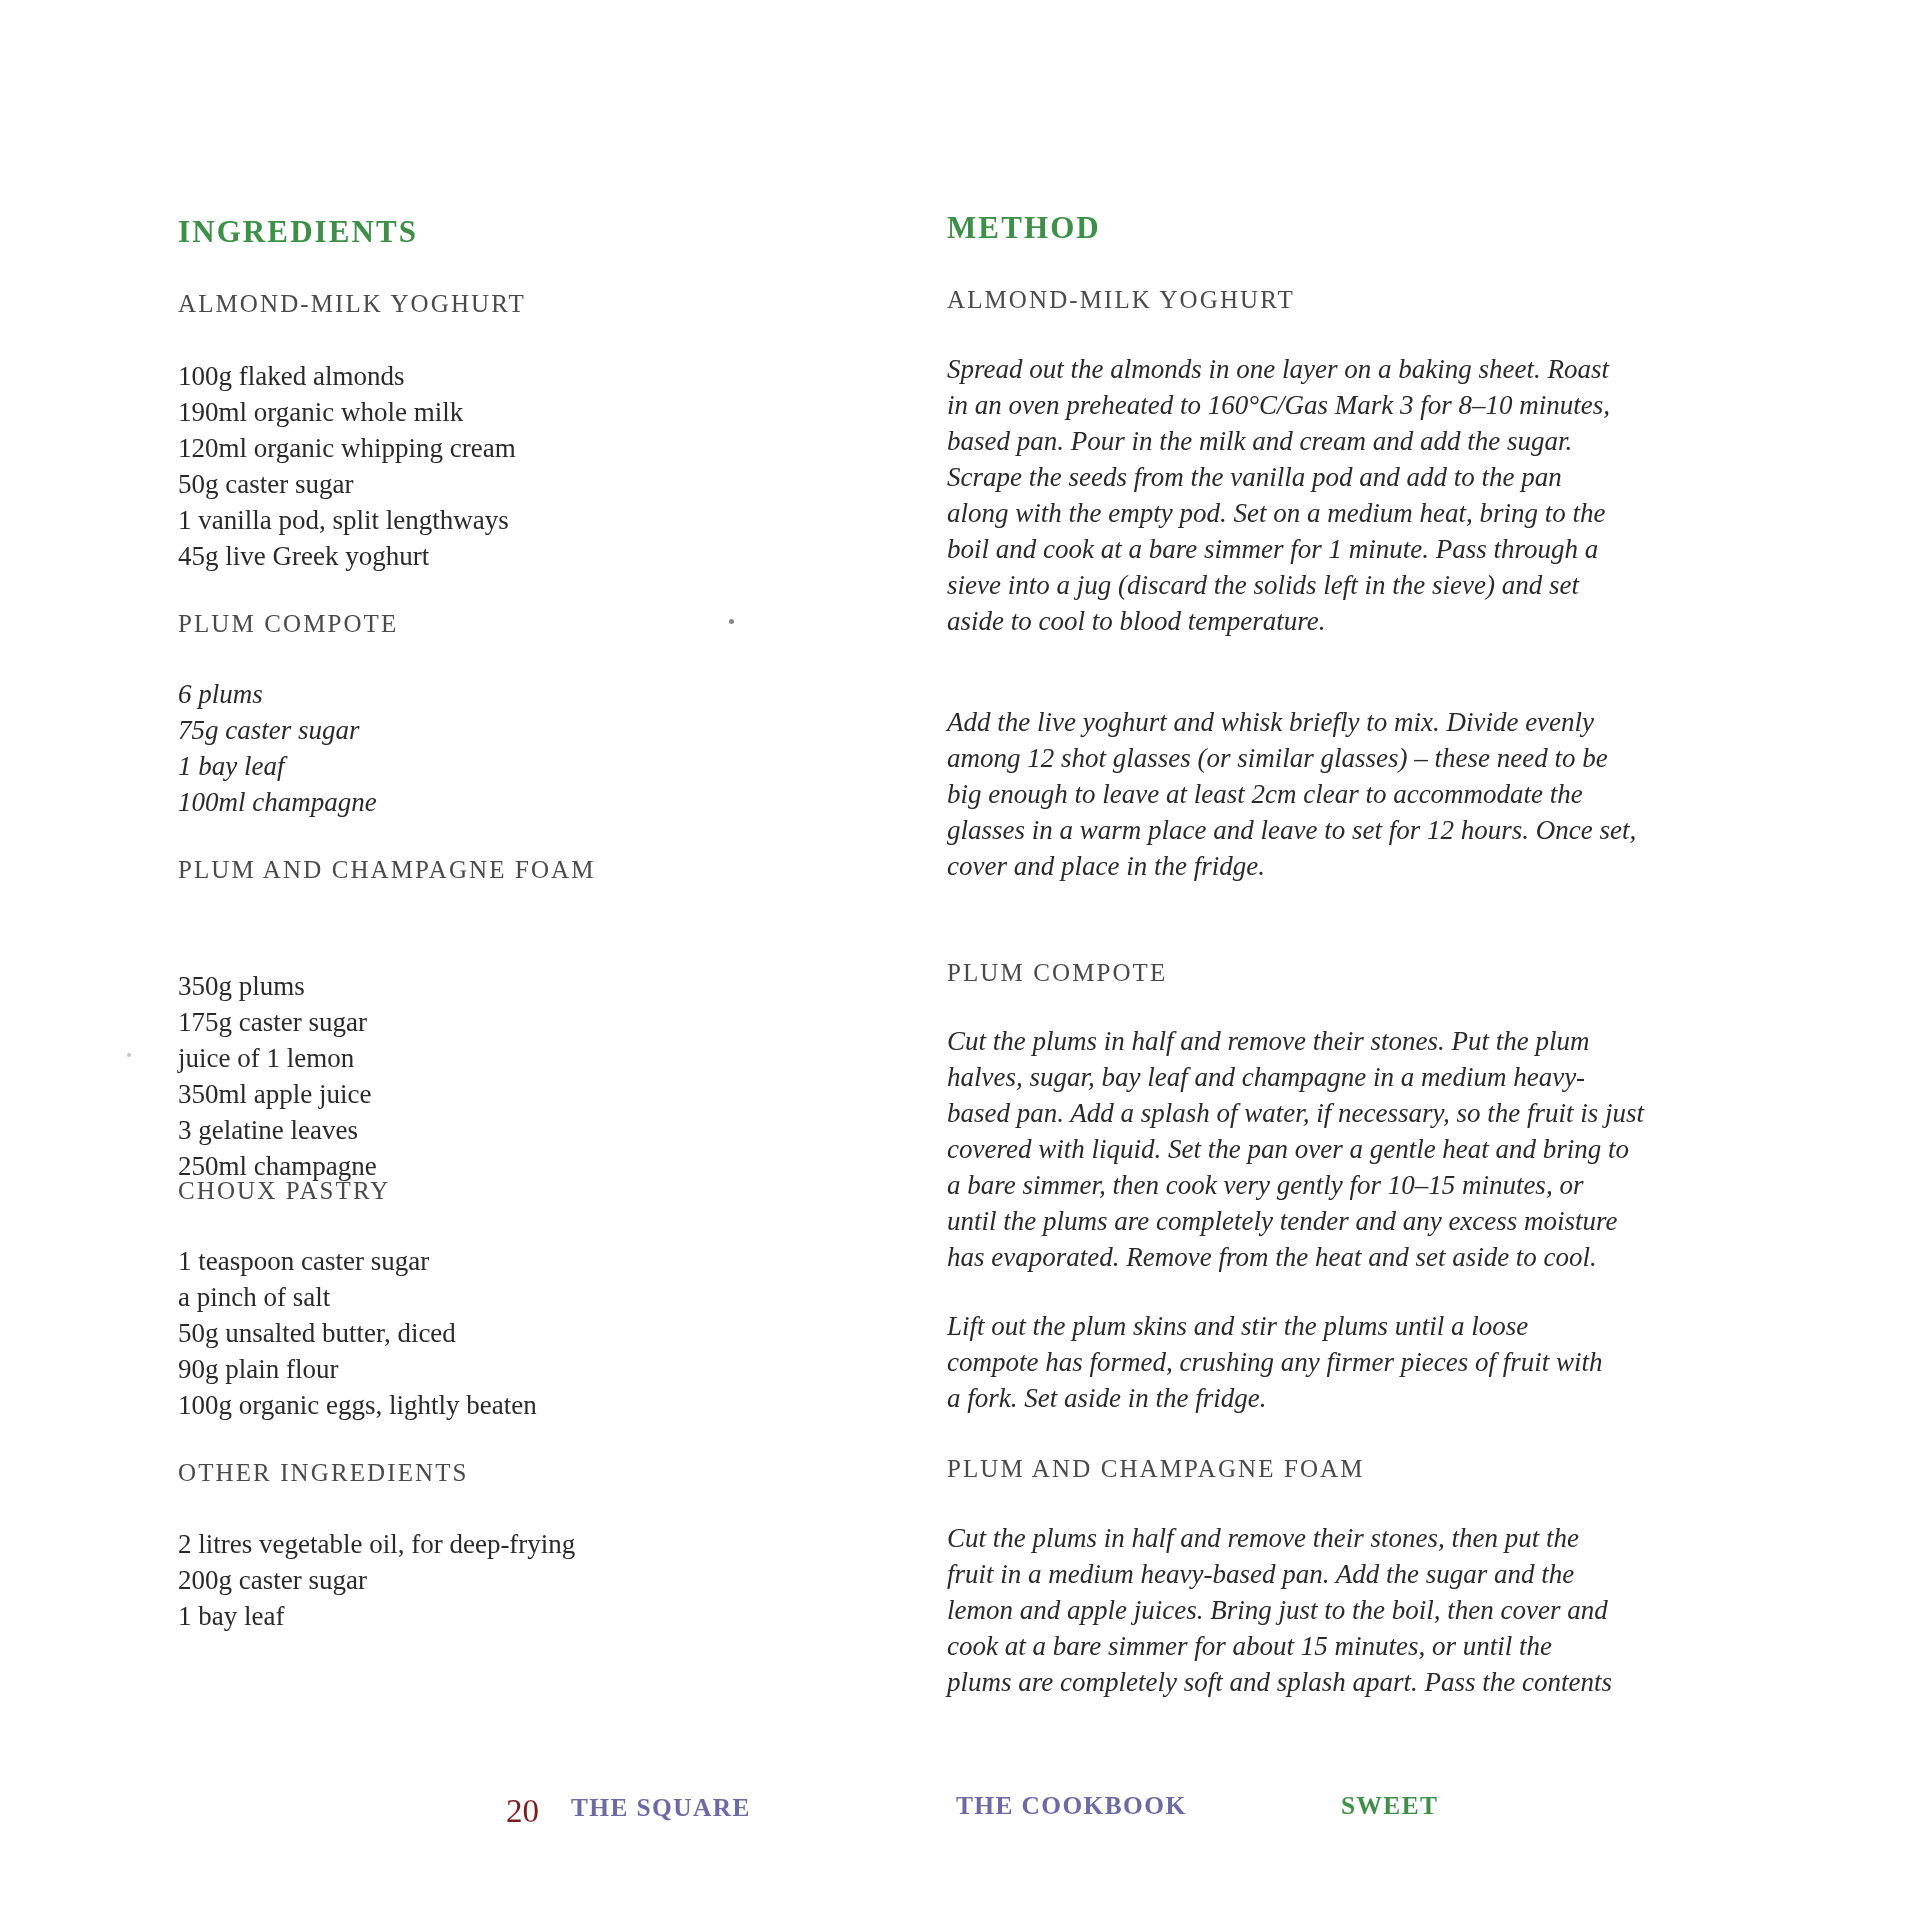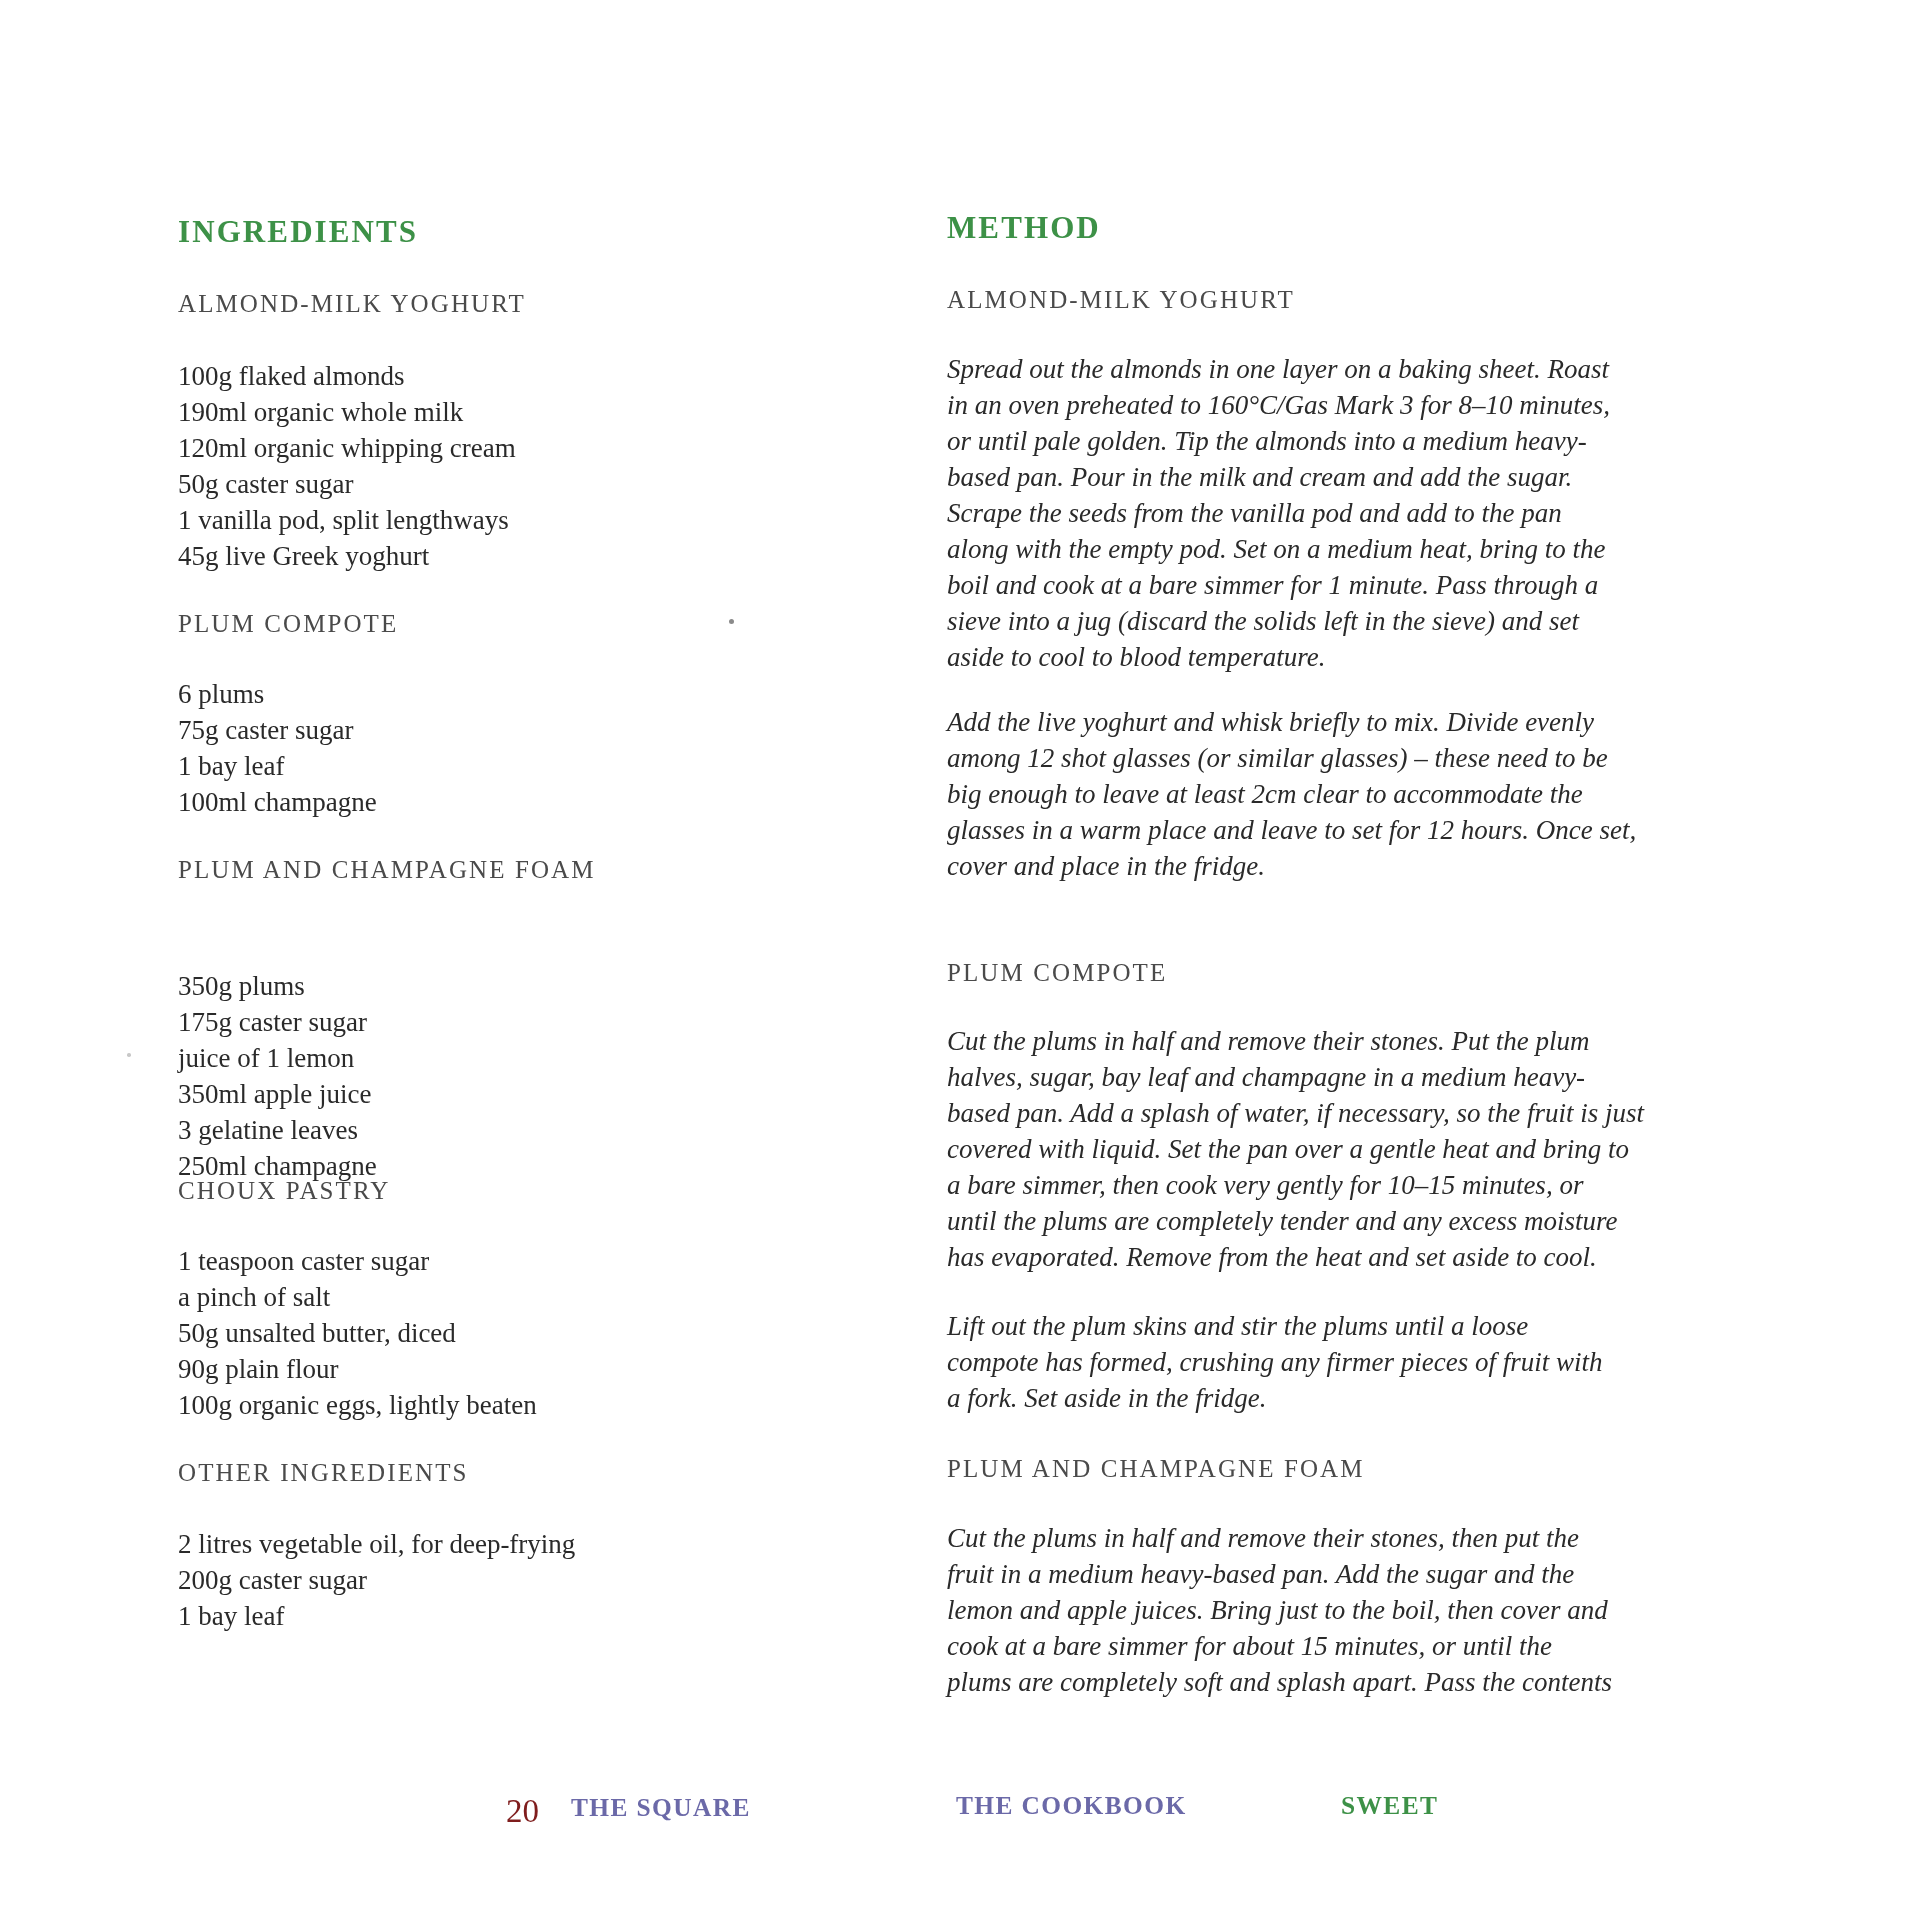--- a/index.html
+++ b/index.html
@@ -76,21 +76,21 @@
   <ul class="ing-list" style="top:358px;">
     <li>100g flaked almonds</li>
     <li>190ml organic whole milk</li>
     <li>120ml organic whipping cream</li>
     <li>50g caster sugar</li>
     <li>1 vanilla pod, split lengthways</li>
     <li>45g live Greek yoghurt</li>
   </ul>
 
   <h2 class="sub-heading" style="top:611px;">PLUM COMPOTE</h2>
-  <ul class="ing-list" style="top:676px;">
+  <ul class="ing-list" style="top:676px;font-style:italic;">
     <li>6 plums</li>
     <li>75g caster sugar</li>
     <li>1 bay leaf</li>
     <li>100ml champagne</li>
   </ul>
 
   <h2 class="sub-heading" style="top:857px;">PLUM AND CHAMPAGNE FOAM</h2>
   <ul class="ing-list" style="top:968px;">
     <li>350g plums</li>
     <li>175g caster sugar</li>
@@ -117,21 +117,20 @@
   </ul>
 </div>
 
 <div class="col col-right">
   <h1 class="main-heading" style="top:212px;">METHOD</h1>
 
   <h2 class="sub-heading" style="top:287px;">ALMOND-MILK YOGHURT</h2>
   <p class="para" style="top:351px;">
     <span class="ln">Spread out the almonds in one layer on a baking sheet. Roast</span>
     <span class="ln">in an oven preheated to 160°C/Gas Mark 3 for 8–10 minutes,</span>
-    <span class="ln">or until pale golden. Tip the almonds into a medium heavy-</span>
     <span class="ln">based pan. Pour in the milk and cream and add the sugar.</span>
     <span class="ln">Scrape the seeds from the vanilla pod and add to the pan</span>
     <span class="ln">along with the empty pod. Set on a medium heat, bring to the</span>
     <span class="ln">boil and cook at a bare simmer for 1 minute. Pass through a</span>
     <span class="ln">sieve into a jug (discard the solids left in the sieve) and set</span>
     <span class="ln">aside to cool to blood temperature.</span>
   </p>
   <p class="para" style="top:704px;">
     <span class="ln">Add the live yoghurt and whisk briefly to mix. Divide evenly</span>
     <span class="ln">among 12 shot glasses (or similar glasses) – these need to be</span>

